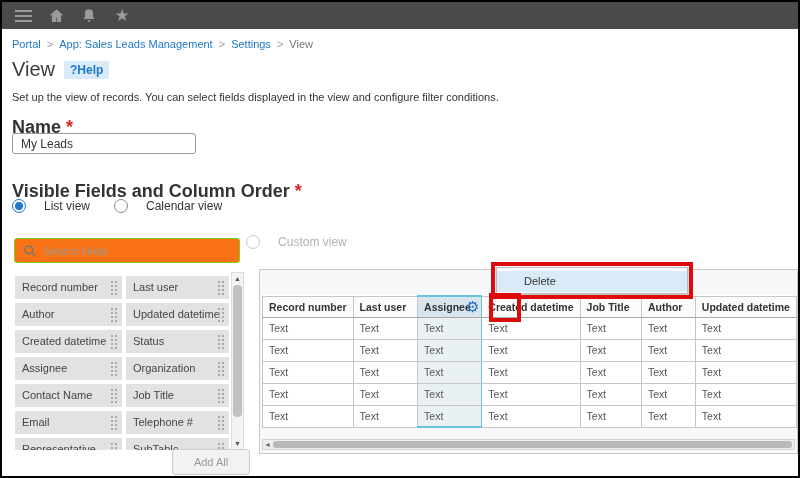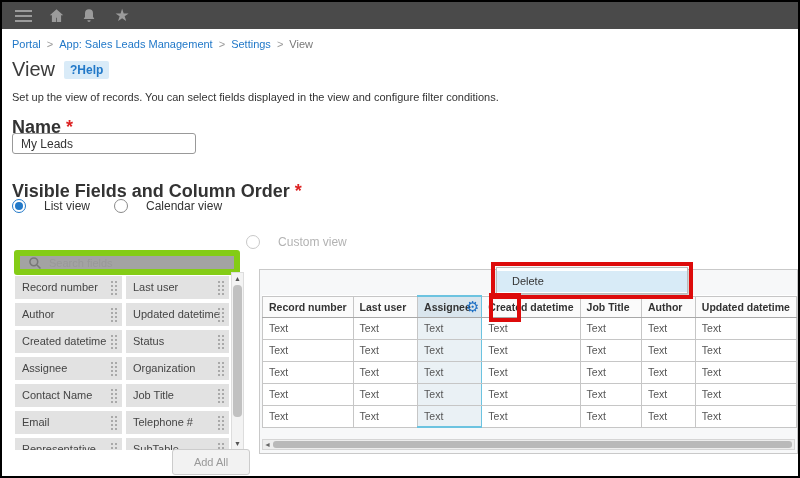--- a/index.html
+++ b/index.html
@@ -36,21 +36,21 @@
   .radio-opt { display:flex; align-items:flex-start; gap:18px; cursor:pointer; }
   .radio { width:14px; height:14px; border:1px solid #8a8a8a; border-radius:50%; background:#fff; position:relative; flex:none; }
   .radio.sel { border-color:#2178c8; }
   .radio.sel::after { content:""; position:absolute; left:2px; top:2px; width:8px; height:8px; border-radius:50%; background:#2178c8; }
   .radio.dis { border-color:#c8c8c8; }
   .radio-opt.dis { cursor:default;margin-top:36px; }
   .radio-opt.dis .radio-label { color:#b3b3b3; }
 
   
   .left-panel { position:absolute; left:10px; top:236px; width:240px; height:238px; }
-  .search-box { position:absolute; left:2px; top:12px; width:226px; height:25px; border:6px solid #84cc16; border-radius:3px; background:#a3a3a3; display:flex; align-items:center; gap:7px; padding-left:8px; }
+  .search-box { position:absolute; left:2px; top:0; width:226px; height:25px; border:1px solid #84cc16; border-radius:3px; background:#f97316; display:flex; align-items:center; gap:7px; padding-left:8px; }
   .search-box input { border:none; outline:none; font-size:11px; color:#333; flex:1; font-family:inherit; background:transparent; }
   .search-box input::placeholder { color:#999; }
   .chips-viewport { position:absolute; left:0; top:34px; width:219px; height:178px; overflow:hidden; }
   .chip-col { position:absolute; top:4px; width:107px; }
   .chip-col.c0 { left:3px; }
   .chip-col.c1 { left:114px; width:103px; }
   .chip { height:23px; margin-bottom:4px; background:#e2e2e2; font-size:11px; color:#444; line-height:23px; padding-left:7px; position:relative; cursor:grab; }
   .drag-dots { position:absolute; right:4px; top:4px; width:8px; height:15px;
     background-image:radial-gradient(circle, #a9a9a9 1px, transparent 1.3px); background-size:4px 4px; }
   .vscrollbar { position:absolute; left:219px; top:34px; width:13px; height:178px; background:#f3f3f3; border:1px solid #ddd; }
@@ -68,21 +68,21 @@
   .hl-th { background:#d9e5ed !important; border-left:1px solid #6cc3e0 !important; border-right:1px solid #6cc3e0 !important; border-top:2px solid #6cc3e0 !important; }
   .hl-td { background:#eaf1f5 !important; border-left:1px solid #6cc3e0 !important; border-right:1px solid #6cc3e0 !important; }
   .hl-bottom { border-bottom:2px solid #6cc3e0 !important; }
   .gear { position:absolute; right:2px; top:1px; font-size:15px; line-height:18px; color:#1d6fc4; cursor:pointer; font-family:"DejaVu Sans", sans-serif; }
   .hscrollbar { position:absolute; left:2px; bottom:3px; width:533px; height:11px; background:#ededed; border:1px solid #d5d5d5; }
   .hs-arrow { position:absolute; left:0; top:0; width:9px; height:9px; font-size:7px; color:#666; text-align:center; line-height:9px; cursor:pointer; }
   .hs-thumb { position:absolute; left:10px; top:1px; right:2px; height:7px; background:#b9b9b9; border-radius:3px; cursor:grab; }
 
   
   .popup { position:absolute; left:494px; top:265px; width:192px; height:27px; background:#fff; border:1px solid #bbb; box-shadow:1px 2px 4px rgba(0,0,0,.25); padding-top:3px; z-index:5; }
-  .menu-item { height:21px; line-height:21px; padding-left:15px; font-size:11px; color:#333; cursor:pointer; }
+  .menu-item { height:21px; line-height:21px; padding-left:27px; font-size:11px; color:#333; cursor:pointer; }
   .menu-item.hl { background:#d8ebf7; }
   .red-box { position:absolute; border:4px solid #dd0b0b; pointer-events:none; z-index:6; }
   .box1 { left:489px; top:260px; width:202px; height:37px; }
   .box2 { left:487px; top:291px; width:32px; height:29px; }
 </style>
 </head>
 <body>
 
 <div class="screen">
 

